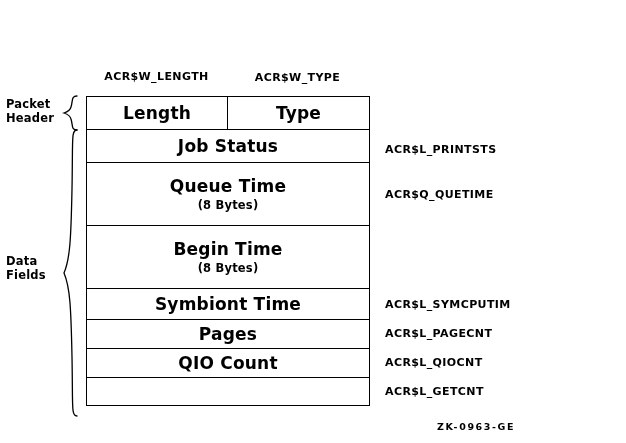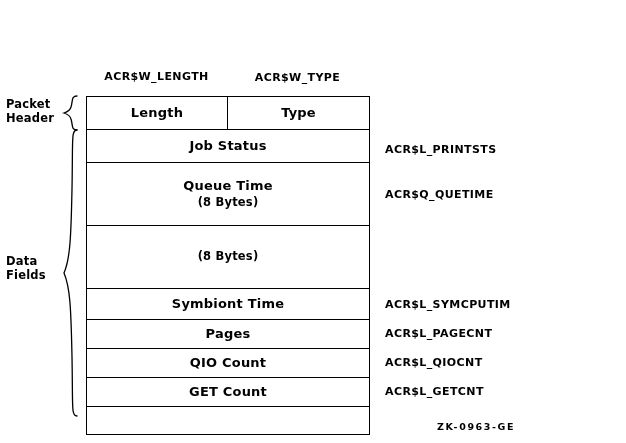--- a/index.html
+++ b/index.html
@@ -51,21 +51,21 @@
     box-sizing: border-box;
     border-bottom: 1px solid #000;
     display: flex;
     align-items: center;
     justify-content: center;
     text-align: center;
   }
   .prow:last-child { border-bottom: none; }
 
   .cell-text {
-    font-size: 13px;
+    font-size: 17px;
     font-weight: bold;
     letter-spacing: 0.2px;
     line-height: 1.35;
     white-space: nowrap;
   }
   .cell-sub {
     font-size: 11.5px;
     font-weight: bold;
     letter-spacing: 0.2px;
     line-height: 1.35;
@@ -179,20 +179,21 @@
 
     <div class="prow" style="height:63px;">
       <div class="stack">
         <span class="cell-text">Queue Time</span>
         <span class="cell-sub">(8 Bytes)</span>
       </div>
     </div>
 
     <div class="prow" style="height:63px;">
       <div class="stack">
+        <span class="cell-text">Begin Time</span>
         <span class="cell-sub">(8 Bytes)</span>
       </div>
     </div>
 
     <div class="prow" style="height:31px;">
       <div class="stack">
         <span class="cell-text">Symbiont Time</span>
       </div>
     </div>
 
@@ -201,25 +202,20 @@
         <span class="cell-text">Pages</span>
       </div>
     </div>
 
     <div class="prow" style="height:29px;">
       <div class="stack">
         <span class="cell-text">QIO Count</span>
       </div>
     </div>
 
-    <div class="prow" style="height:29px;">
-      <div class="stack">
-        <span class="cell-text">GET Count</span>
-      </div>
-    </div>
 
     <div class="prow" style="height:27px;border-bottom:none;"></div>
 
   </div>
 
   <div class="field-label" style="top:143px;">ACR$L_PRINTSTS</div>
   <div class="field-label" style="top:188px;">ACR$Q_QUETIME</div>
   <div class="field-label" style="top:298px;">ACR$L_SYMCPUTIM</div>
   <div class="field-label" style="top:327px;">ACR$L_PAGECNT</div>
   <div class="field-label" style="top:356px;">ACR$L_QIOCNT</div>

